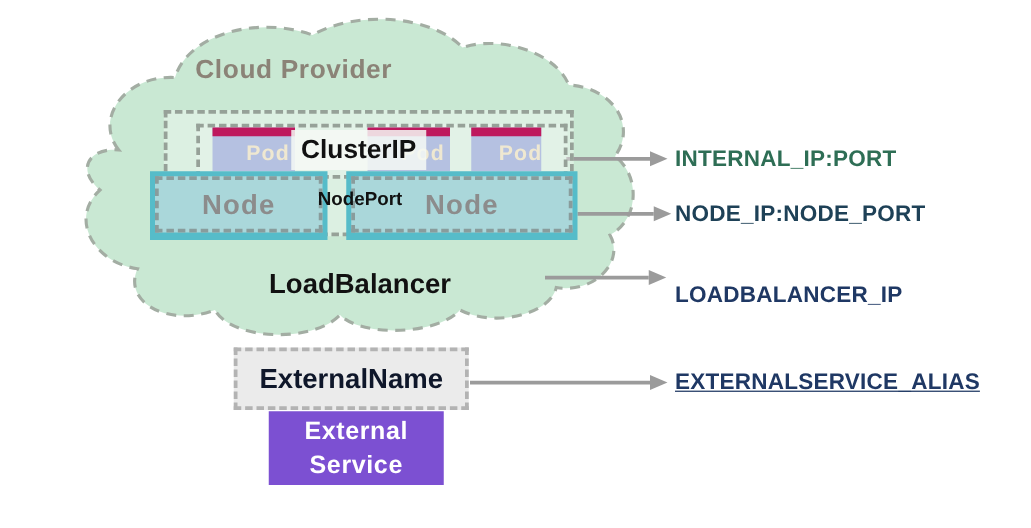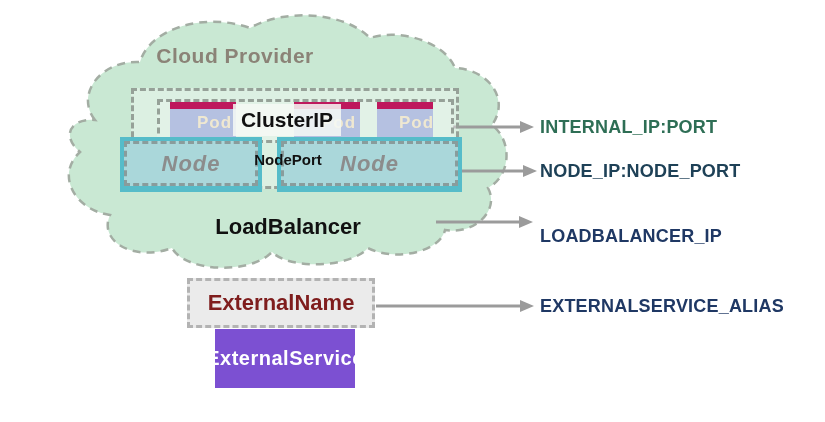--- a/index.html
+++ b/index.html
@@ -37,21 +37,21 @@
   .pod3{left:377px;width:56px;}
   .clusterip-band{
     left:233px;top:104px;width:108px;height:32px;
     background:rgba(246,249,245,.85);
     display:flex;align-items:center;justify-content:center;
     font-size:21px;font-weight:bold;color:#111111;
   }
 
   .node-group{
     top:137px;height:55px;background:#56bcc9;
-    box-sizing:border-box;padding:4px 4px 6px 4px;font-style:italic;
+    box-sizing:border-box;padding:4px 4px 6px 4px;
   }
   .node-group1{left:120px;width:142px;}
   .node-group2{left:277px;width:185px;}
   .node-inner{
     width:100%;height:100%;box-sizing:border-box;
     background:#aad7da;border:3px dashed #899c9c;
     display:flex;align-items:center;justify-content:center;
     font-size:22px;font-weight:bold;color:#8c8c8c;letter-spacing:1px;
   }
   .nodeport-label{
@@ -60,37 +60,37 @@
   }
   .loadbalancer-label{
     left:203px;top:214px;width:170px;text-align:center;
     font-size:22px;font-weight:bold;color:#111111;
   }
 
   .externalname-box{
     left:187px;top:278px;width:188px;height:50px;
     background:#ebebeb;border:3px dashed #b3b3b3;box-sizing:border-box;
     display:flex;align-items:center;justify-content:center;
-    font-size:22px;font-weight:bold;color:#7f1d1d;
+    font-size:22px;font-weight:bold;color:#0f172a;
   }
   .external-service-box{
     left:215px;top:329px;width:140px;height:59px;
     background:#7c50d2;
-    display:flex;flex-direction:row;align-items:center;justify-content:center;
+    display:flex;flex-direction:column;align-items:center;justify-content:center;
     font-size:20px;font-weight:bold;color:#ffffff;line-height:1.35;letter-spacing:.5px;
   }
 
   .endpoint-label{
     left:540px;transform:translateY(-50%);
     font-size:18px;font-weight:bold;letter-spacing:.2px;white-space:nowrap;
   }
   .ep1{top:127px;color:#2e6e55;}
   .ep2{top:171px;color:#1e4157;}
   .ep3{top:236px;color:#1f3864;}
-  .ep4{top:306px;color:#1f3864;}
+  .ep4{top:306px;color:#1f3864;text-decoration:underline;}
 </style>
 </head>
 <body>
 
 <div class="canvas">
 
   <svg class="layer" viewBox="0 0 825 422">
     <path d="M 95 120
          C 75 95, 100 60, 140 62
          C 150 28, 205 12, 250 28

